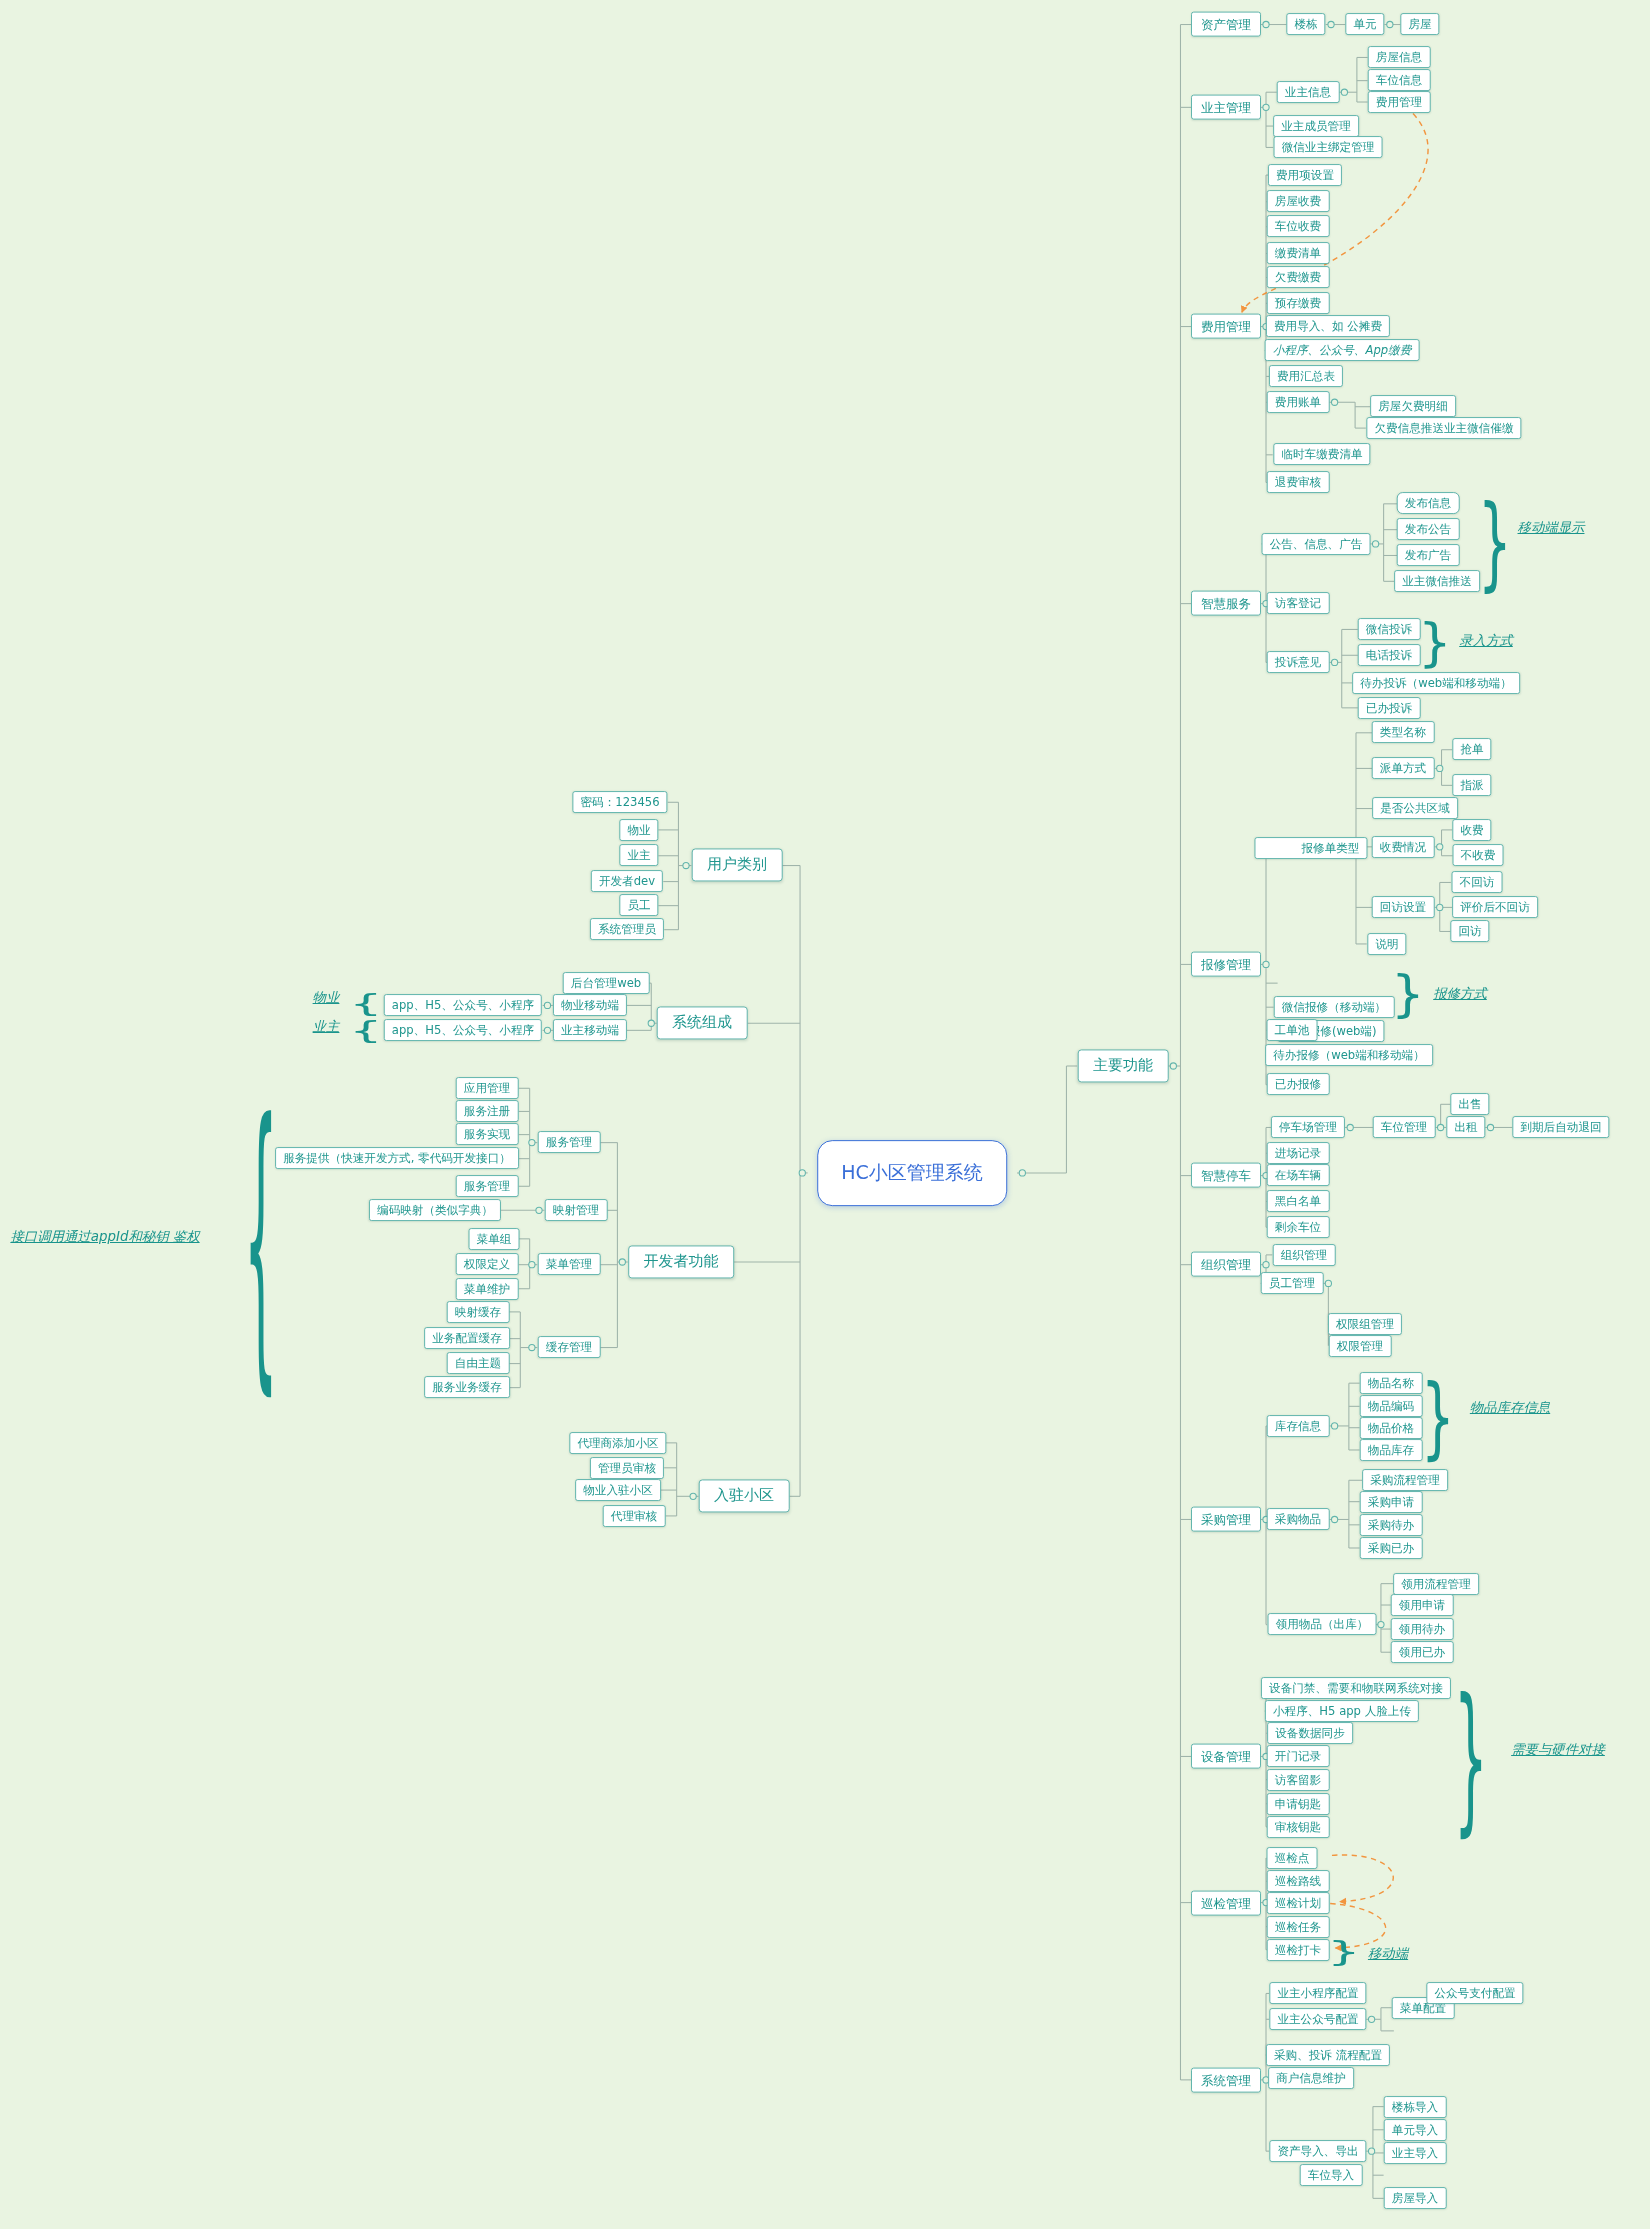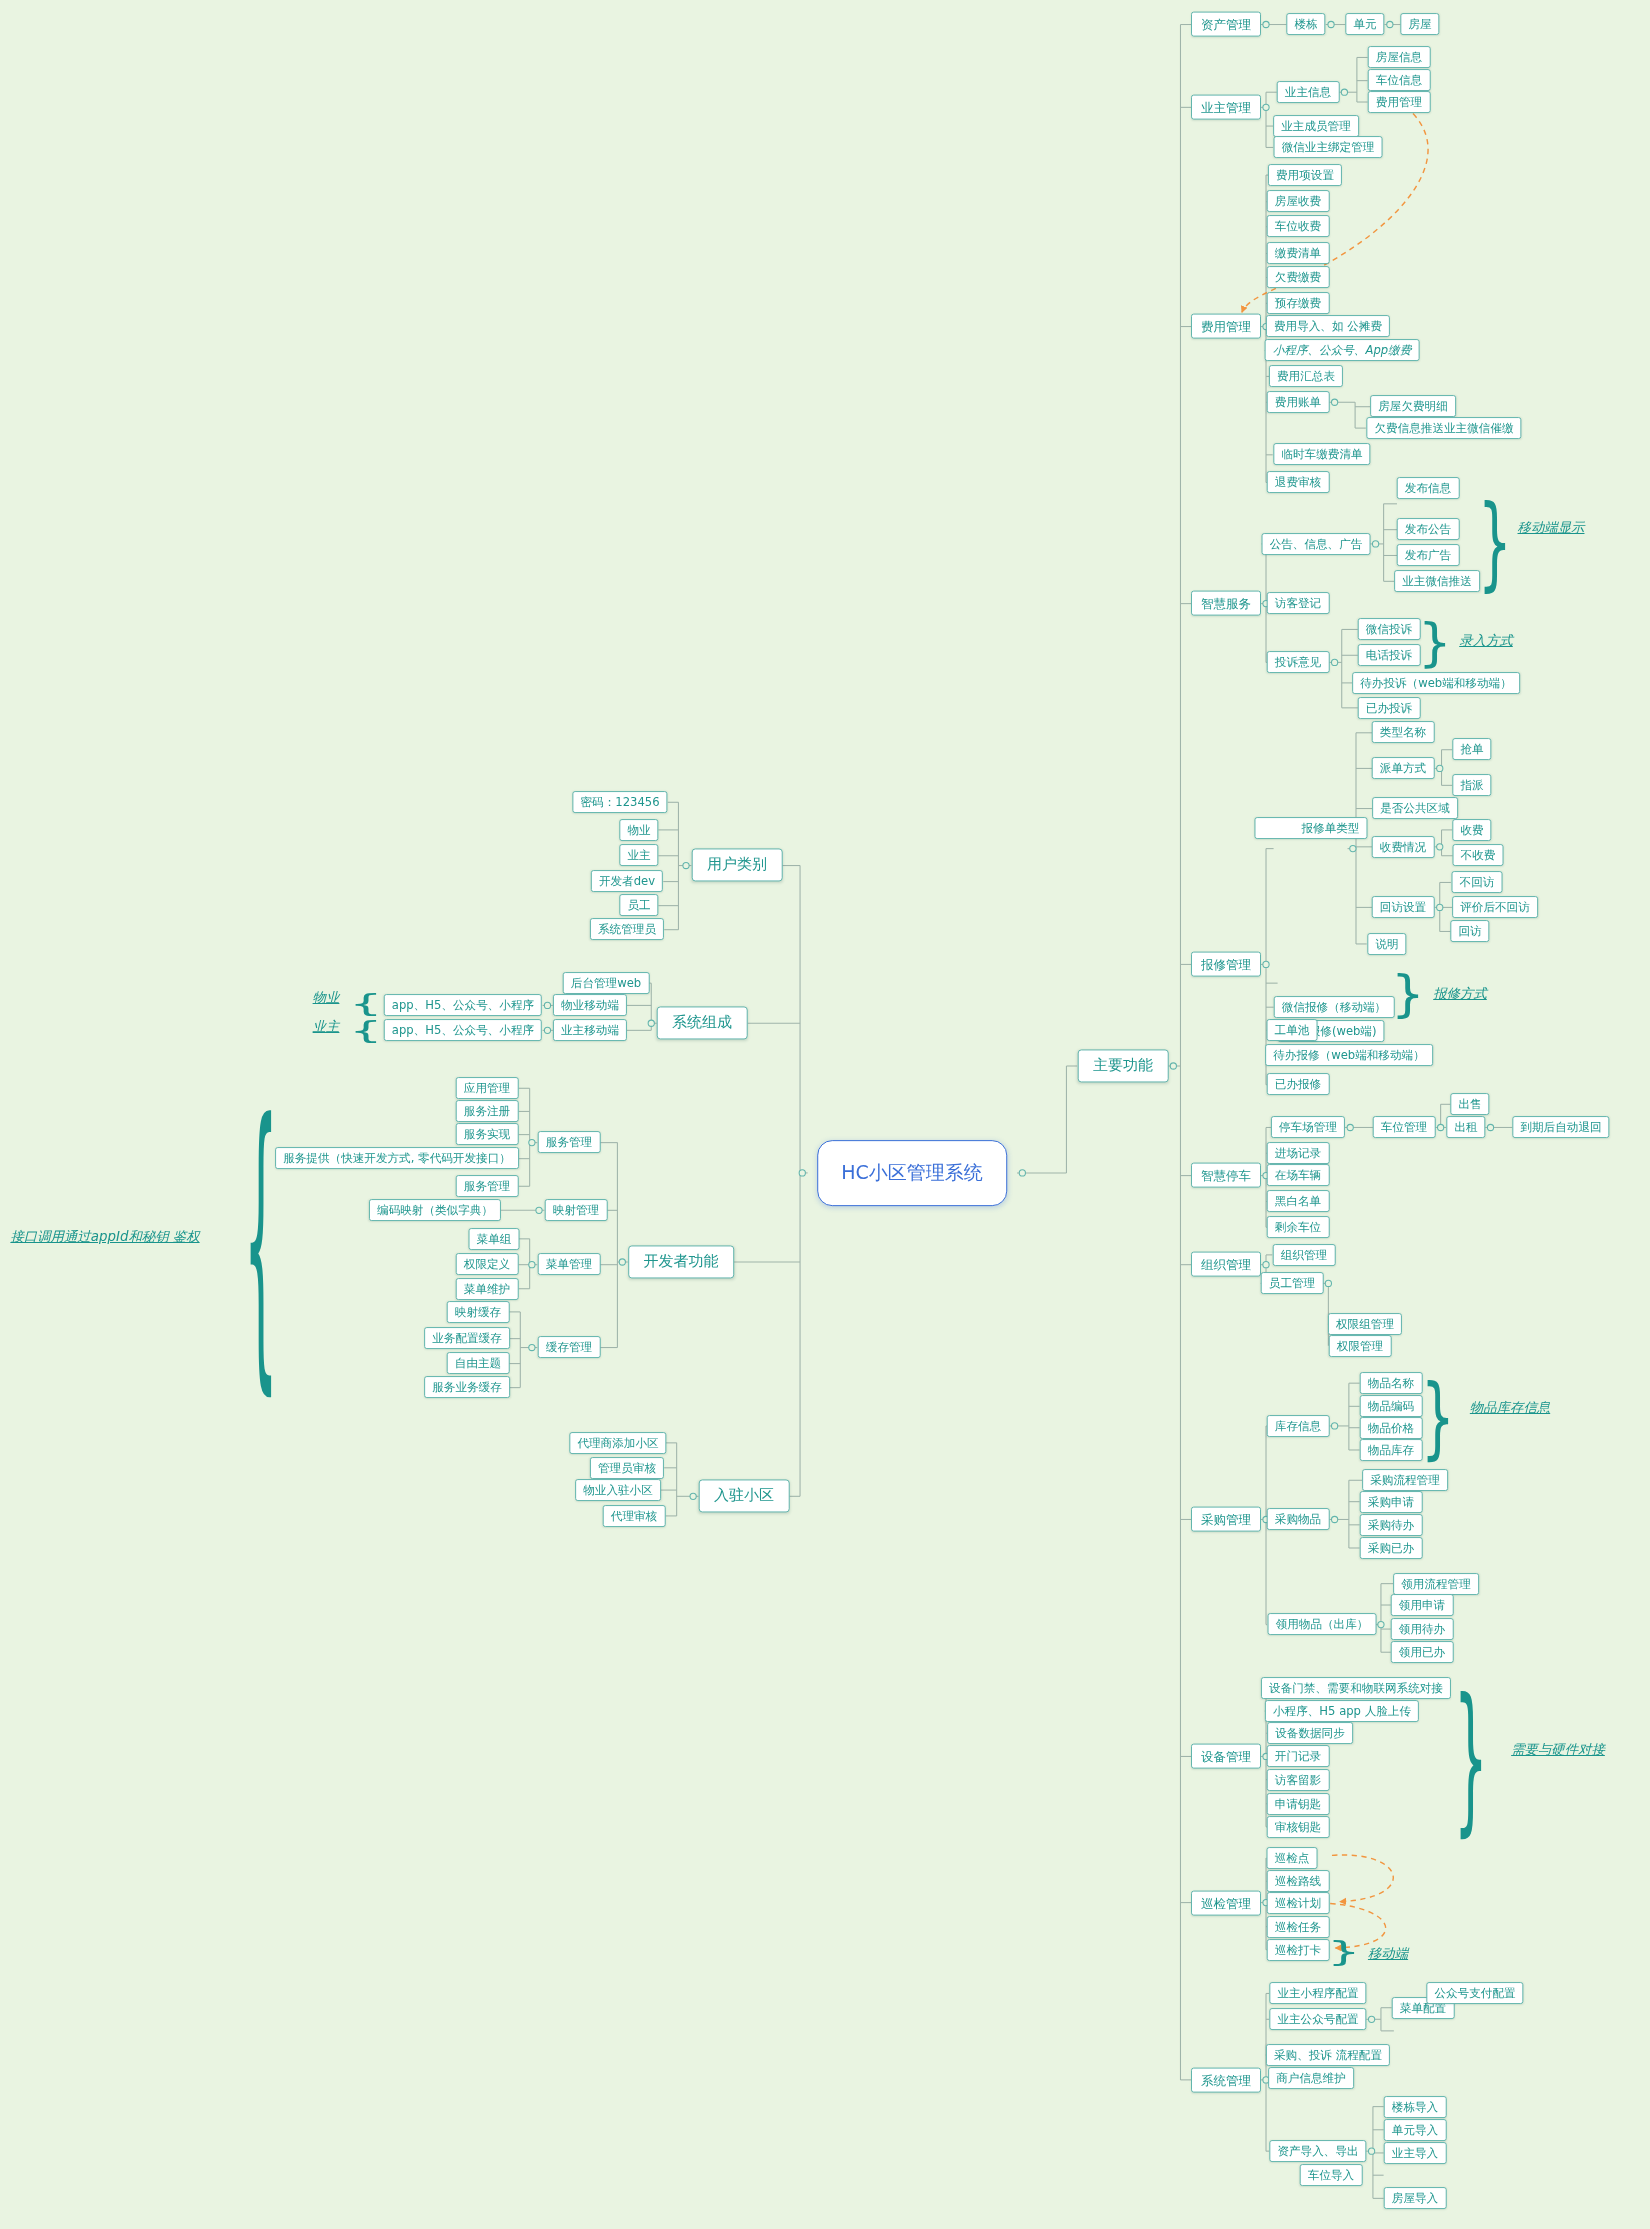--- a/index.html
+++ b/index.html
@@ -384,31 +384,31 @@
     <div class="node item" style="left: 1298px; top: 303px;">预存缴费</div>
     <div class="node item" style="left: 1328px; top: 326px;">费用导入、如 公摊费</div>
     <div class="node item" style="left: 1342px; top: 350px; font-style: italic;">小程序、公众号、App缴费</div>
     <div class="node item" style="left: 1306px; top: 376px;">费用汇总表</div>
     <div class="node item" style="left: 1298px; top: 402px;">费用账单</div>
     <div class="node item" style="left: 1413px; top: 406px;">房屋欠费明细</div>
     <div class="node item" style="left: 1444px; top: 428px;">欠费信息推送业主微信催缴</div>
     <div class="node item" style="left: 1322px; top: 454px;">临时车缴费清单</div>
     <div class="node item" style="left: 1298px; top: 482px;">退费审核</div>
     <div class="node item" style="left: 1316px; top: 544px;">公告、信息、广告</div>
-    <div class="node item" style="left: 1428px; top: 488px;">发布信息</div>
+    <div class="node item" style="left: 1428px; top: 503px; border-radius: 6px;">发布信息</div>
     <div class="node item" style="left: 1428px; top: 529px;">发布公告</div>
     <div class="node item" style="left: 1428px; top: 555px;">发布广告</div>
     <div class="node item" style="left: 1437px; top: 581px;">业主微信推送</div>
     <div class="node item" style="left: 1298px; top: 603px;">访客登记</div>
     <div class="node item" style="left: 1298px; top: 662px;">投诉意见</div>
     <div class="node item" style="left: 1389px; top: 629px;">微信投诉</div>
     <div class="node item" style="left: 1389px; top: 655px;">电话投诉</div>
     <div class="node item" style="left: 1436px; top: 683px;">待办投诉（web端和移动端）</div>
     <div class="node item" style="left: 1389px; top: 708px;">已办投诉</div>
-    <div class="node item" style="left: 1311px; top: 828px; padding-left: 46px;">报修单类型</div>
+    <div class="node item" style="left: 1311px; top: 848px; padding-left: 46px;">报修单类型</div>
     <div class="node item" style="left: 1403px; top: 732px;">类型名称</div>
     <div class="node item" style="left: 1403px; top: 768px;">派单方式</div>
     <div class="node item" style="left: 1472px; top: 749px;">抢单</div>
     <div class="node item" style="left: 1472px; top: 785px;">指派</div>
     <div class="node item" style="left: 1415px; top: 808px;">是否公共区域</div>
     <div class="node item" style="left: 1403px; top: 847px;">收费情况</div>
     <div class="node item" style="left: 1472px; top: 830px;">收费</div>
     <div class="node item" style="left: 1478px; top: 855px;">不收费</div>
     <div class="node item" style="left: 1403px; top: 907px;">回访设置</div>
     <div class="node item" style="left: 1477px; top: 882px;">不回访</div>

